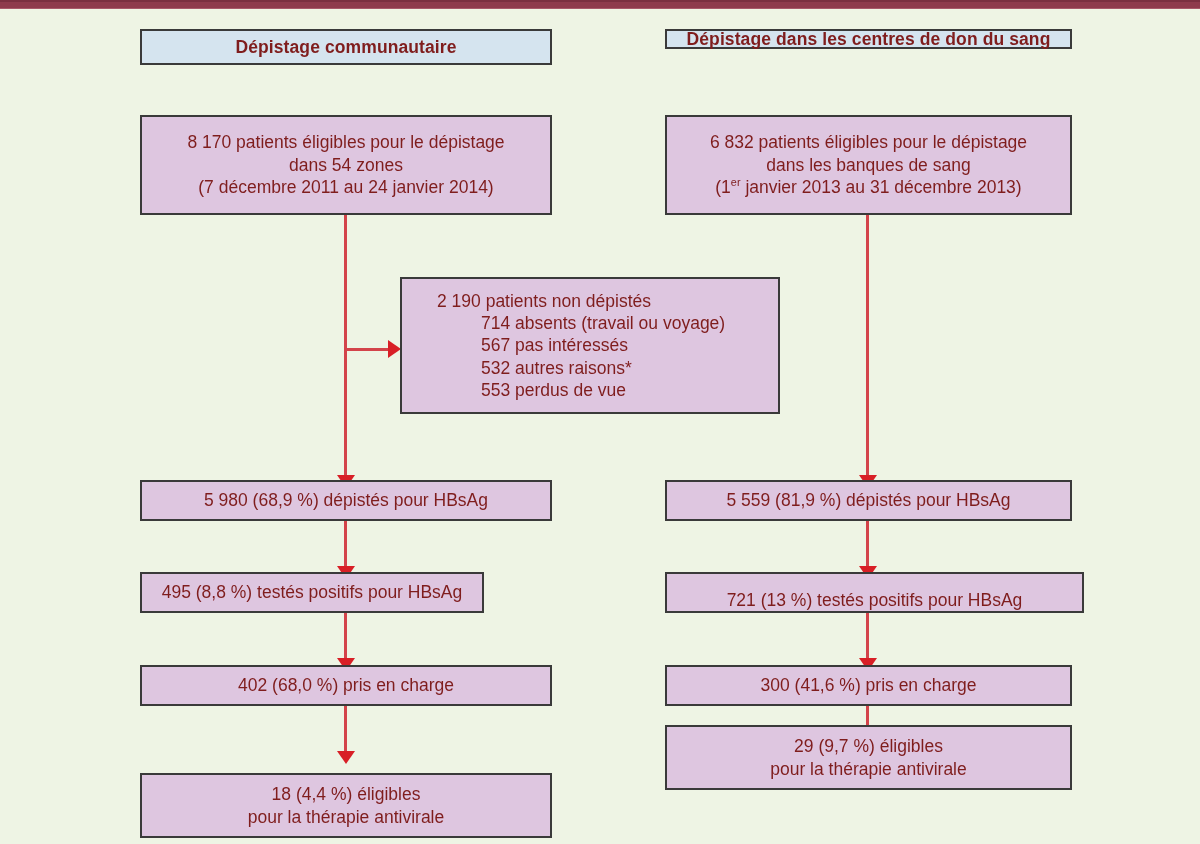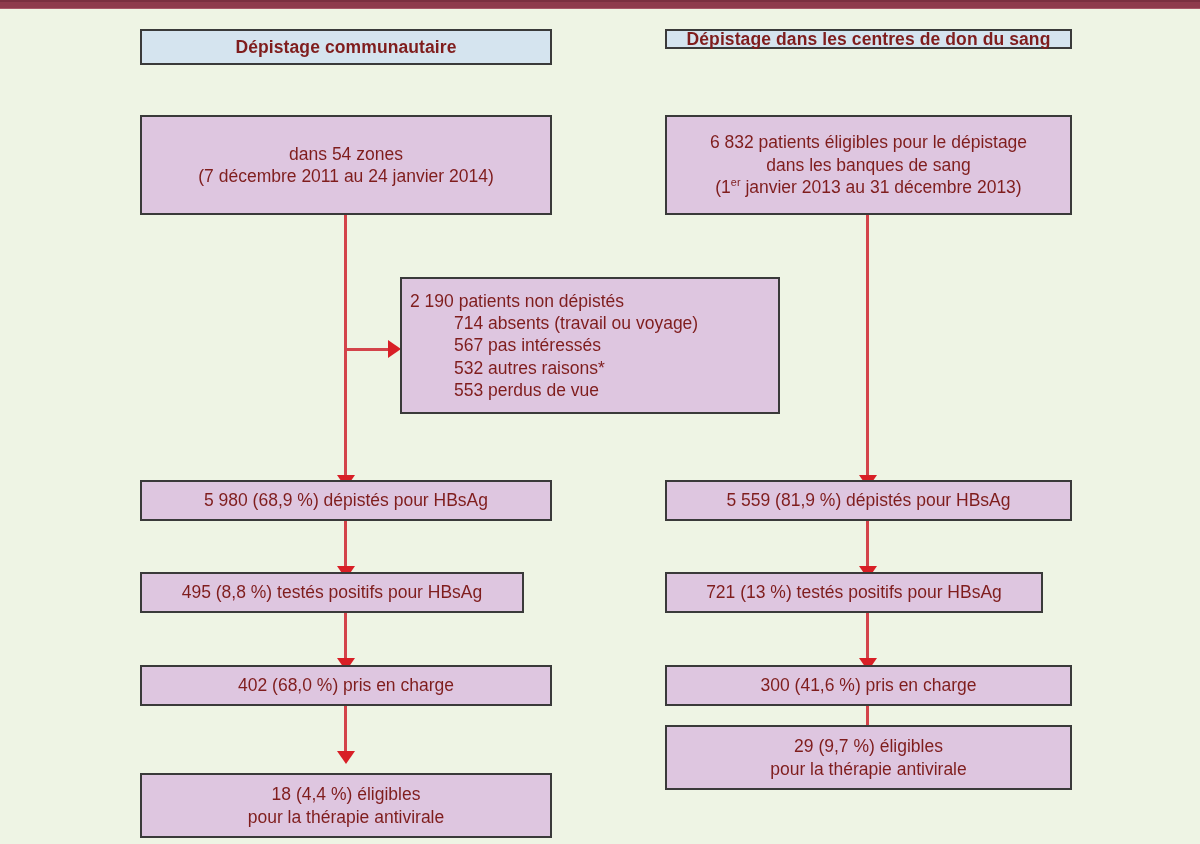--- a/index.html
+++ b/index.html
@@ -43,21 +43,21 @@
   }
   .node {
     background: #dec6e0;
     font-size: 17.5px;
   }
   .node .lines { padding: 0 10px; }
   .node.left-align {
     justify-content: flex-start;
     text-align: left;
   }
-  .node.left-align .lines { padding-left: 8px; }
+  .node.left-align .lines { padding-left: 35px; }
   .indent { padding-left: 44px; display: block; }
   sup { font-size: 0.62em; vertical-align: super; line-height: 0; }
 
   
   .vline {
     position: absolute;
     width: 3px;
     background: #d3434a;
   }
   .hline {
@@ -86,20 +86,21 @@
 <div id="topbar"></div>
 
 <div class="canvas">
 
   <div class="box hdr" style="left:140px; top:20px; width:412px; height:36px;">
     <span>Dépistage communautaire</span>
   </div>
 
   <div class="box node" style="left:140px; top:106px; width:412px; height:100px;">
     <div class="lines">
+      <div>8 170 patients éligibles pour le dépistage</div>
       <div>dans 54 zones</div>
       <div>(7 décembre 2011 au 24 janvier 2014)</div>
     </div>
   </div>
 
   <div class="vline" style="left:344px; top:206px; height:265px;"></div>
   <div class="arrowdown" style="left:337px; top:466px;"></div>
 
   <div class="hline" style="left:346px; top:339px; width:50px;"></div>
   <div class="arrowright" style="left:388px; top:331px;"></div>
@@ -116,21 +117,21 @@
 
   <div class="box node" style="left:140px; top:471px; width:412px; height:41px;">
     <div class="lines">
       <div>5 980 (68,9 %) dépistés pour HBsAg</div>
     </div>
   </div>
 
   <div class="vline" style="left:344px; top:512px; height:49px;"></div>
   <div class="arrowdown" style="left:337px; top:557px;"></div>
 
-  <div class="box node" style="left:140px; top:563px; width:384px; height:41px;">
+  <div class="box node" style="left:140px; top:563px; width:344px; height:41px;">
     <div class="lines">
       <div>495 (8,8 %) testés positifs pour HBsAg</div>
     </div>
   </div>
 
   <div class="vline" style="left:344px; top:604px; height:49px;"></div>
   <div class="arrowdown" style="left:337px; top:649px;"></div>
 
   <div class="box node" style="left:140px; top:656px; width:412px; height:41px;">
     <div class="lines">
@@ -165,21 +166,21 @@
 
   <div class="box node" style="left:665px; top:471px; width:407px; height:41px;">
     <div class="lines">
       <div>5 559 (81,9 %) dépistés pour HBsAg</div>
     </div>
   </div>
 
   <div class="vline" style="left:866px; top:512px; height:49px;"></div>
   <div class="arrowdown" style="left:859px; top:557px;"></div>
 
-  <div class="box node" style="left:665px; top:563px; width:378px; height:41px;">
+  <div class="box node" style="left:665px; top:563px; width:419px; height:41px;align-items:flex-end;">
     <div class="lines">
       <div>721 (13 %) testés positifs pour HBsAg</div>
     </div>
   </div>
 
   <div class="vline" style="left:866px; top:604px; height:49px;"></div>
   <div class="arrowdown" style="left:859px; top:649px;"></div>
 
   <div class="box node" style="left:665px; top:656px; width:407px; height:41px;">
     <div class="lines">

